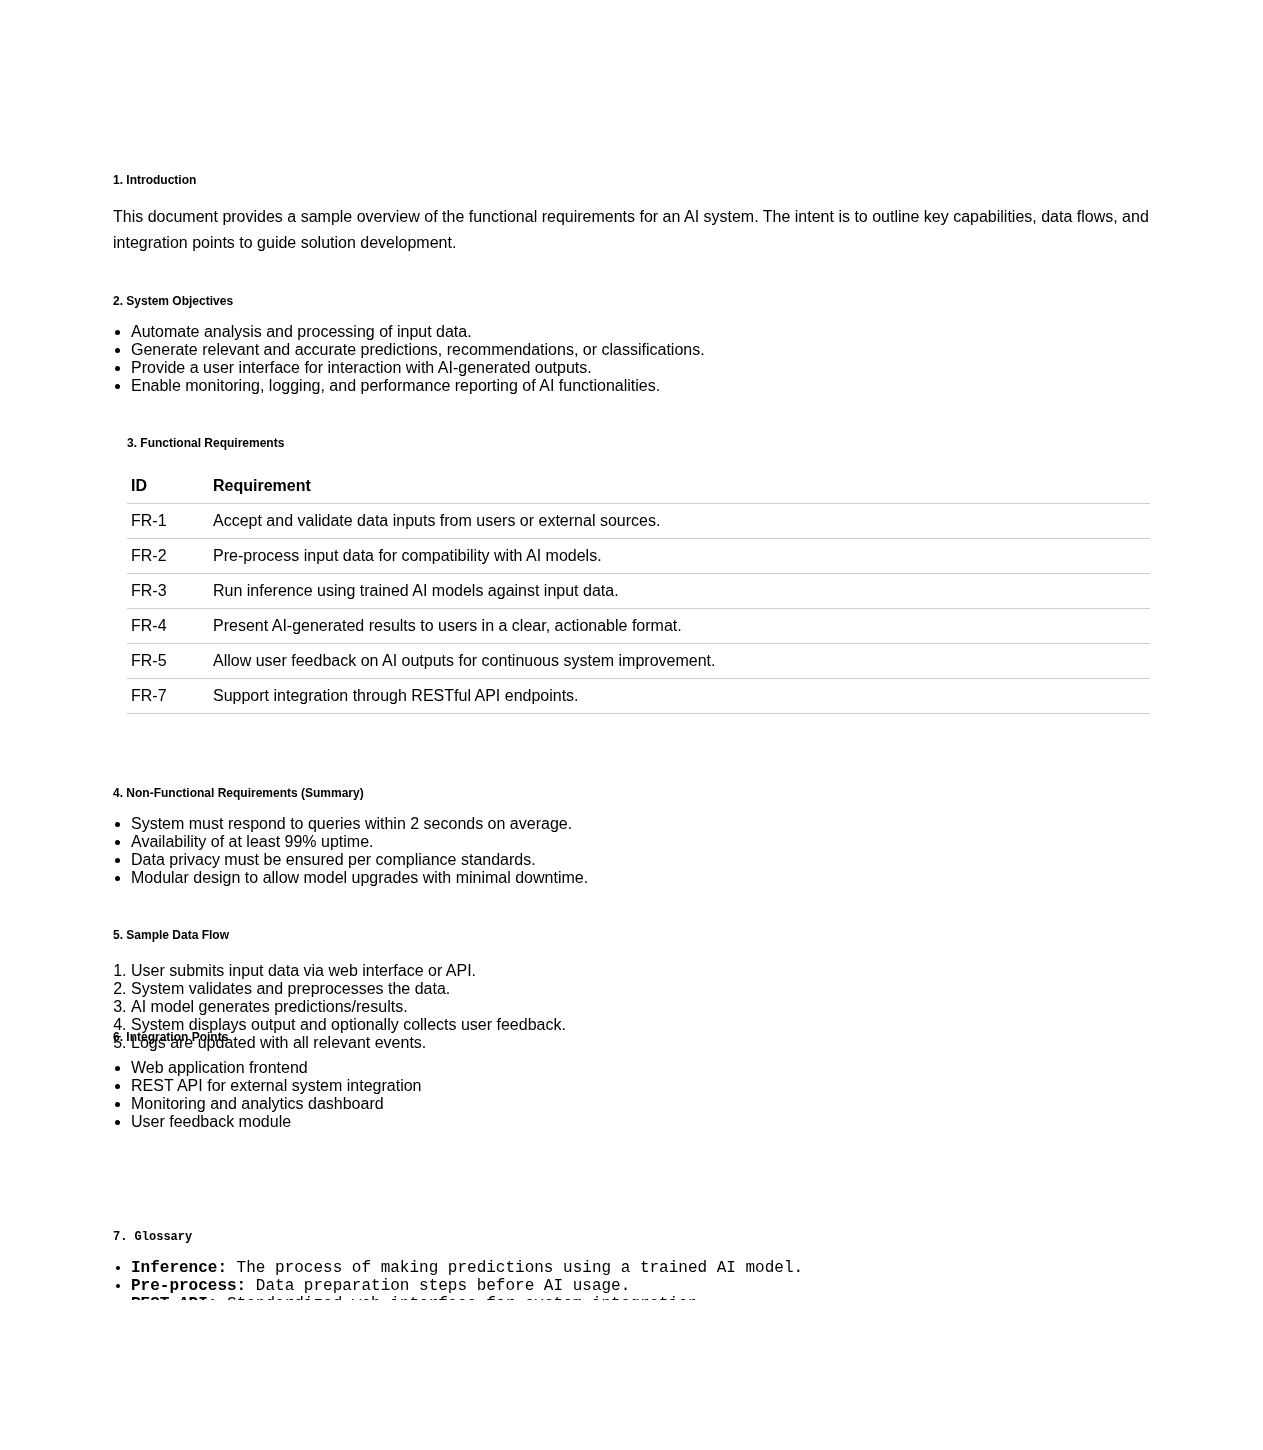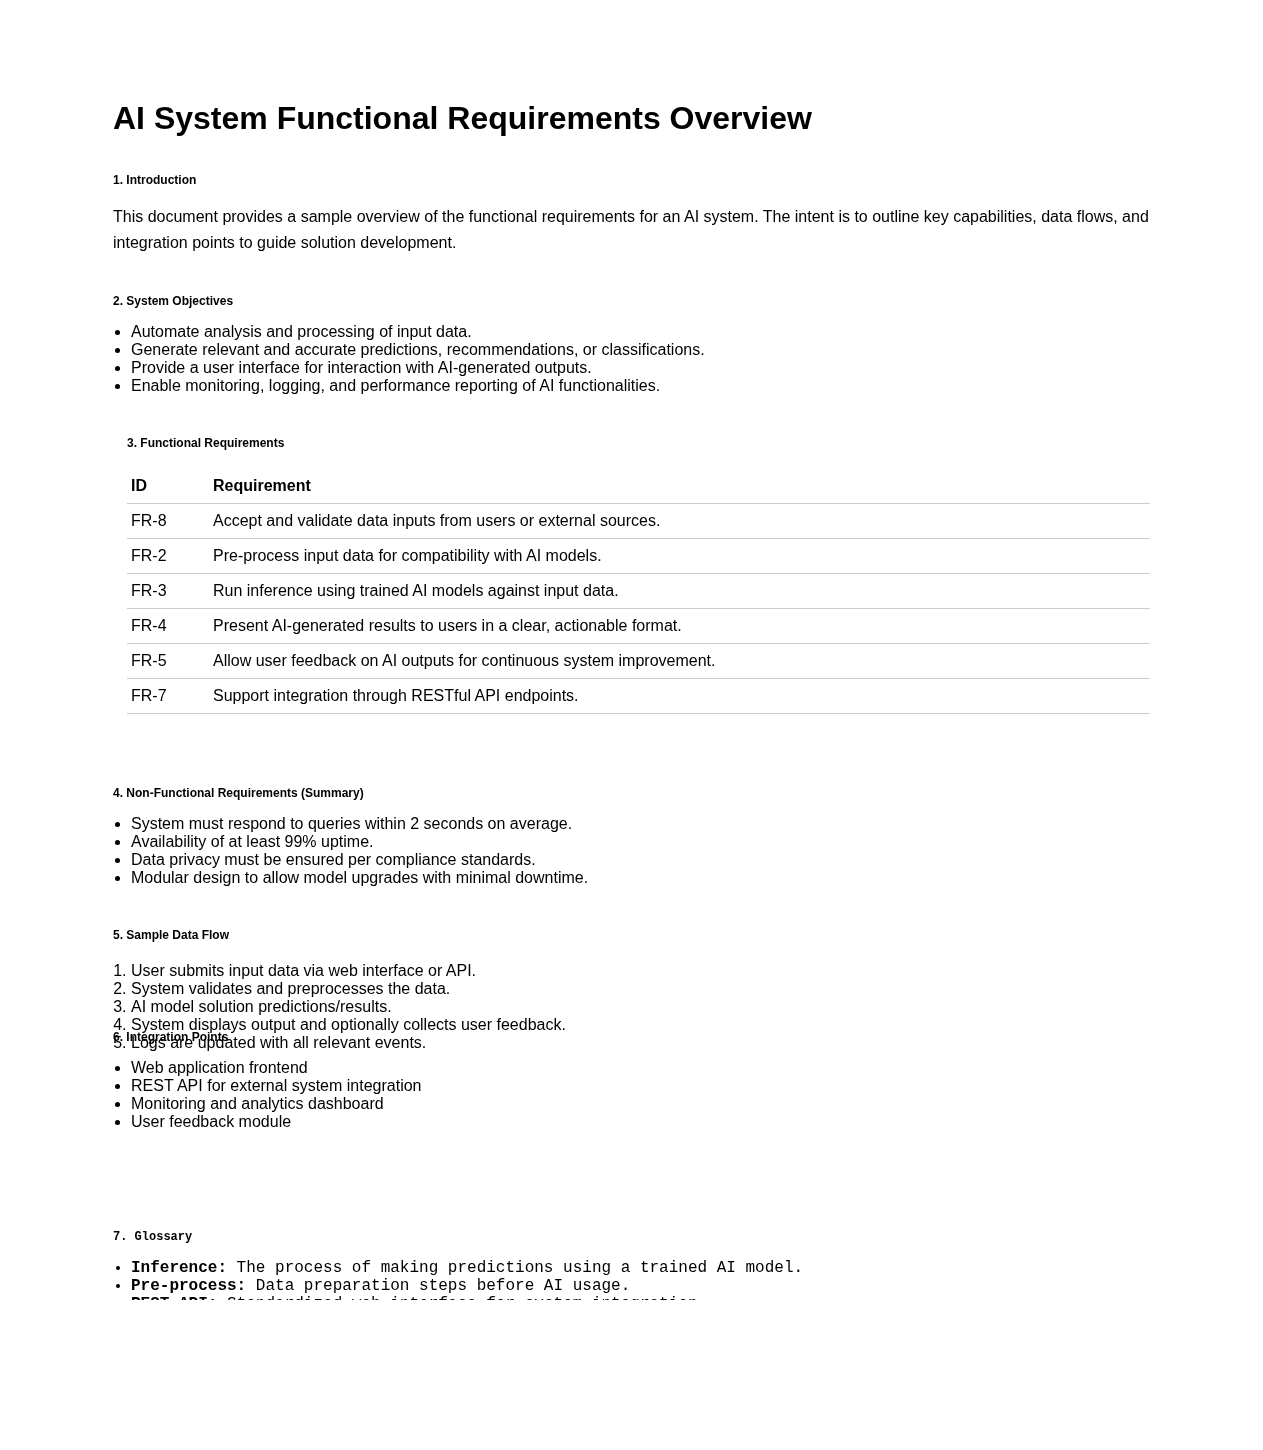--- a/index.html
+++ b/index.html
@@ -14,21 +14,20 @@
   li { margin:0; }
   table { border-collapse:collapse; width:1037px; margin-top:14px; font-size:16px; }
   th { text-align:left; font-weight:bold; padding:8px 4px; height:18px; border-bottom:1px solid #cccccc; }
   td { padding:8px 4px; height:18px; border-bottom:1px solid #cccccc; }
   th.id, td.id { width:74px; }
 </style>
 </head>
 <body>
 
 <div class="page">
-  <h1>AI System Functional Requirements Overview</h1>
 
   <div class="sec" style="top:168px;">
     <h2>1. Introduction</h2>
     <p class="intro">This document provides a sample overview of the functional requirements for an AI system. The intent is to outline key capabilities, data flows, and integration points to guide solution development.</p>
   </div>
 
   <div class="sec" style="top:289px;">
     <h2>2. System Objectives</h2>
     <ul>
       <li>Automate analysis and processing of input data.</li>
@@ -42,21 +41,21 @@
     <h2>3. Functional Requirements</h2>
     <table>
       <thead>
         <tr>
           <th class="id">ID</th>
           <th>Requirement</th>
         </tr>
       </thead>
       <tbody>
         <tr>
-            <td class="id">FR-8</td>
+            <td class="id">FR-1</td>
             <td>Accept and validate data inputs from users or external sources.</td>
           </tr>
         <tr>
             <td class="id">FR-2</td>
             <td>Pre-process input data for compatibility with AI models.</td>
           </tr>
         <tr>
             <td class="id">FR-3</td>
             <td>Run inference using trained AI models against input data.</td>
           </tr>
@@ -84,21 +83,21 @@
       <li>Data privacy must be ensured per compliance standards.</li>
       <li>Modular design to allow model upgrades with minimal downtime.</li>
     </ul>
   </div>
 
   <div class="sec" style="top:923px;">
     <h2>5. Sample Data Flow</h2>
     <ol>
       <li>User submits input data via web interface or API.</li>
       <li>System validates and preprocesses the data.</li>
-      <li>AI model solution predictions/results.</li>
+      <li>AI model generates predictions/results.</li>
       <li>System displays output and optionally collects user feedback.</li>
       <li>Logs are updated with all relevant events.</li>
     </ol>
   </div>
 
   <div class="sec" style="top:1025px;">
     <h2>6. Integration Points</h2>
     <ul>
       <li>Web application frontend</li>
       <li>REST API for external system integration</li>

